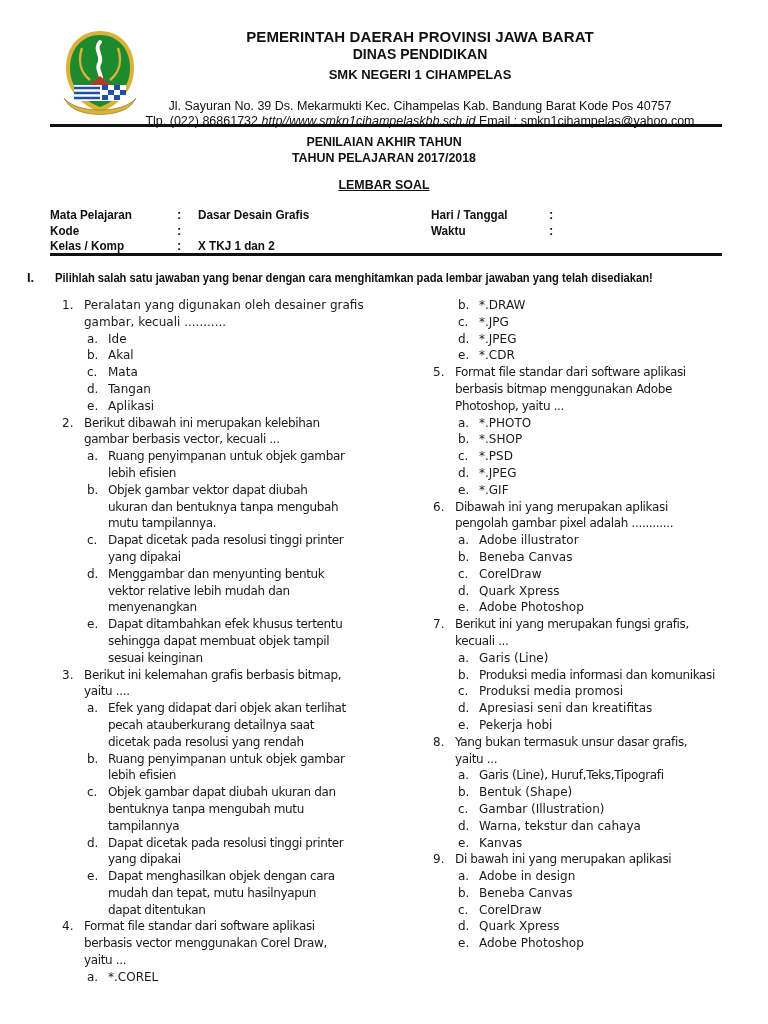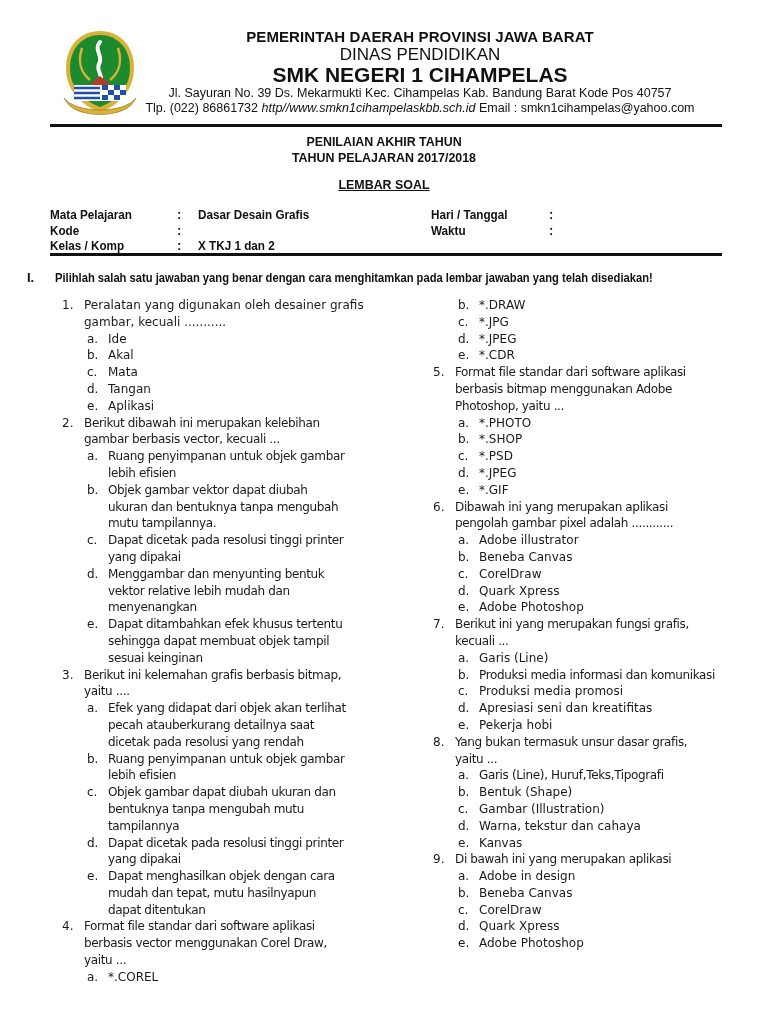--- a/index.html
+++ b/index.html
@@ -4,23 +4,23 @@
   <style>
     html, body { margin: 0; padding: 0; background: #ffffff; }
     body { width: 768px; height: 1024px; position: relative; overflow: hidden; color: #111; }
     .page { position: absolute; left: 0; top: 0; width: 768px; height: 1024px; background: #fff; }
 
     
     .logo { position: absolute; left: 60px; top: 28px; width: 80px; height: 90px; }
     .kop { position: absolute; left: 120px; top: 28px; width: 600px; text-align: center;
            font-family: "Liberation Sans", sans-serif; color: #111; }
     .kop .l1 { font-size: 15px; font-weight: bold; line-height: 17px; letter-spacing: 0.1px; }
-    .kop .l2 { font-size: 17px; font-weight: normal; line-height: 19px; }
-    .kop .l3 { font-size: 21px; font-weight: bold; line-height: 22px; }
-    .kop .l4 { font-size: 12.5px; line-height: 15px; margin-top: 0; }
+    .kop .l2 { font-size: 14px; font-weight: bold; line-height: 19px; }
+    .kop .l3 { font-size: 13px; font-weight: bold; line-height: 22px; }
+    .kop .l4 { font-size: 12.5px; line-height: 15px; margin-top: 13px; }
     .kop .l5 { font-size: 12.5px; line-height: 15px; }
     .kop .l5 i { font-style: italic; }
     .rule-top { position: absolute; left: 50px; top: 124px; width: 672px; height: 3px; background: #111; }
 
     
     .titles { position: absolute; left: 0; top: 134px; width: 768px; text-align: center;
               font-family: "Liberation Sans", sans-serif; font-weight: bold; font-size: 13.5px;
               line-height: 16px; transform: scaleX(0.92); transform-origin: 384px 0; }
     .sheet-title { position: absolute; left: 0; top: 177px; width: 768px; text-align: center;
                    font-family: "Liberation Sans", sans-serif; font-weight: bold; font-size: 13.5px;

